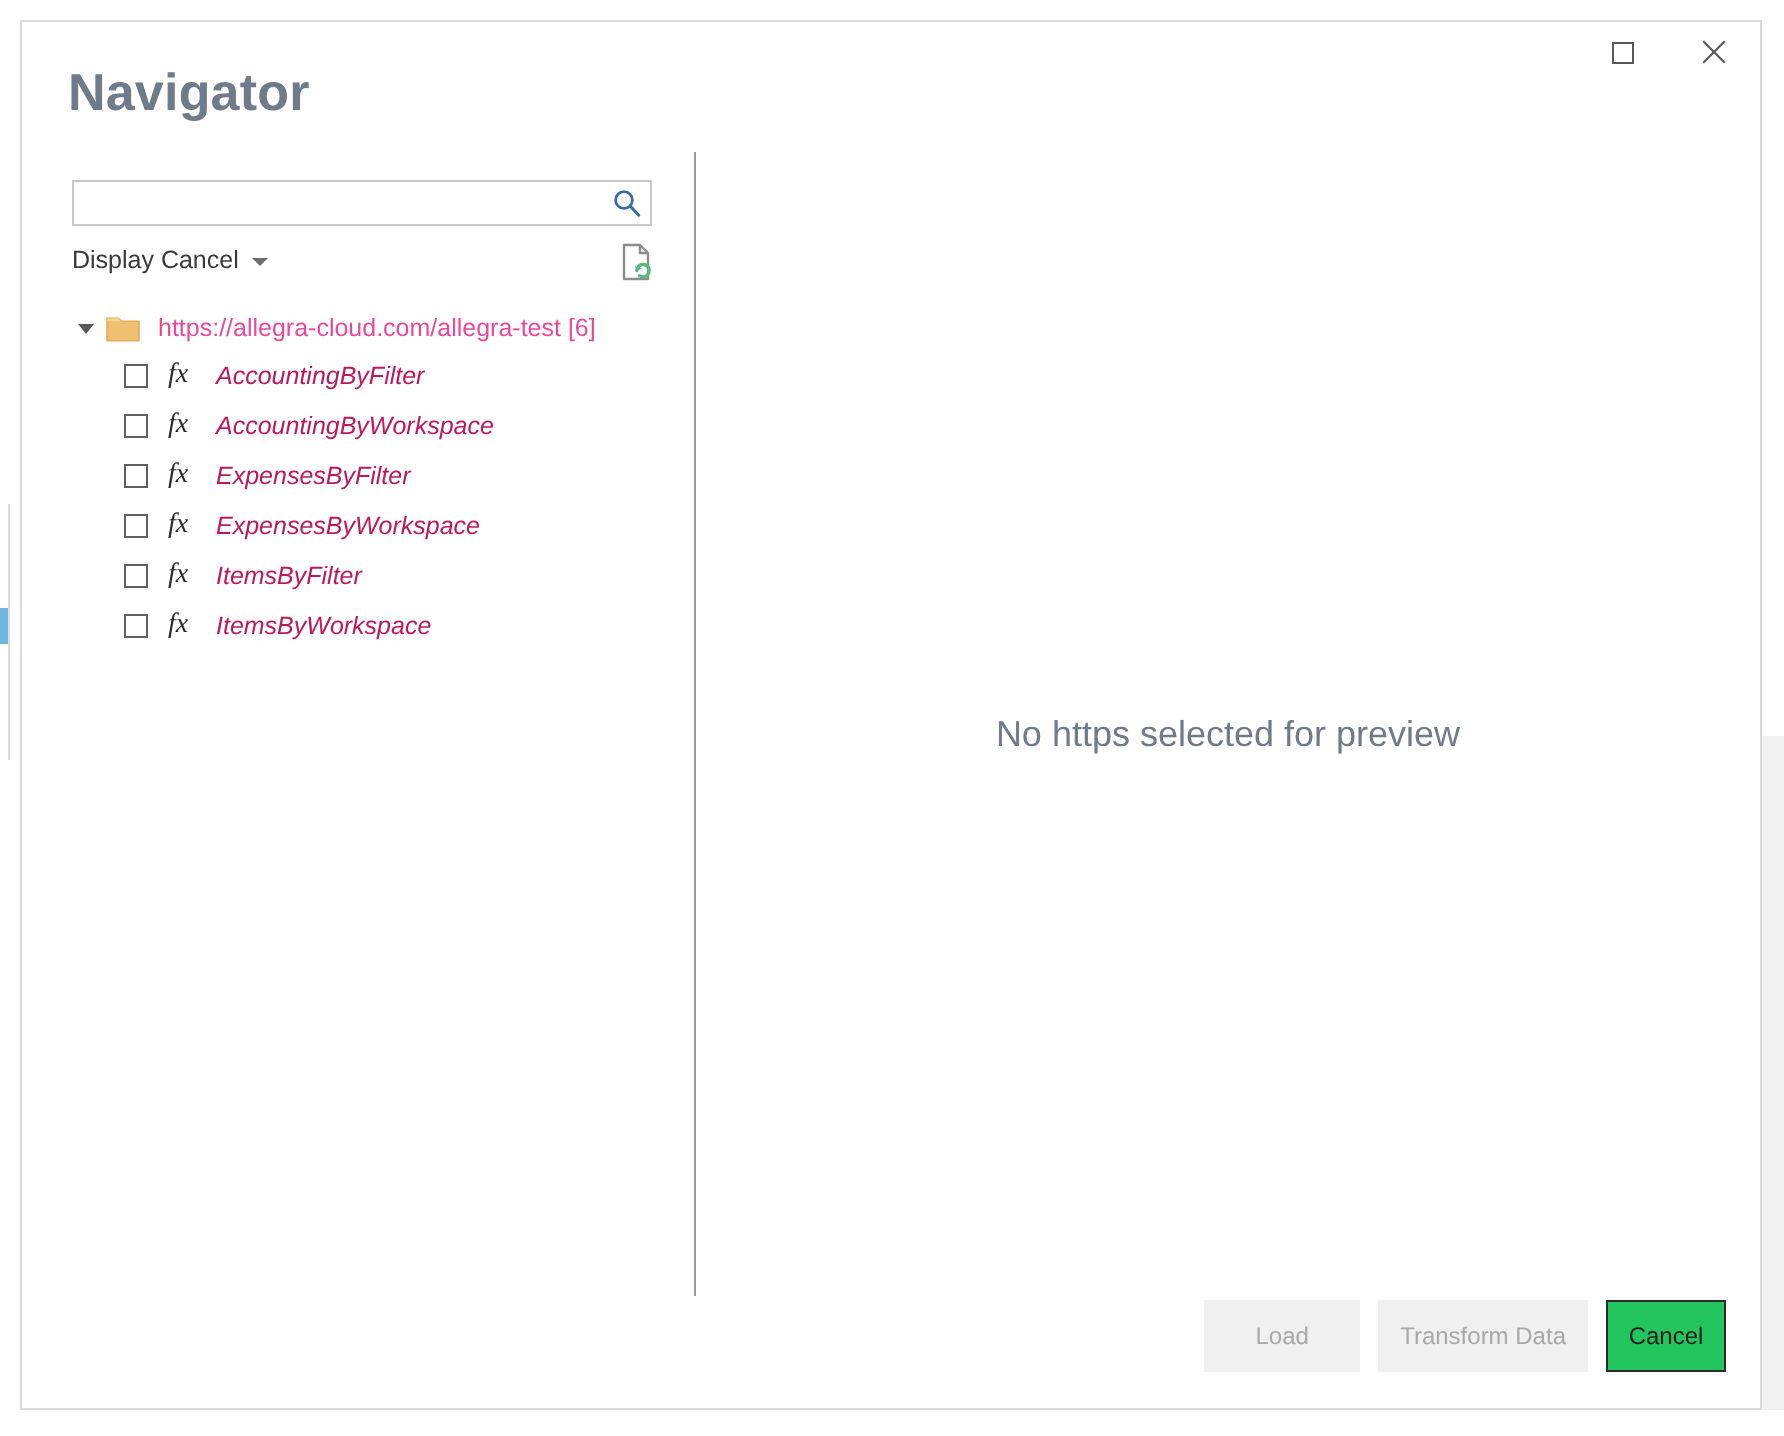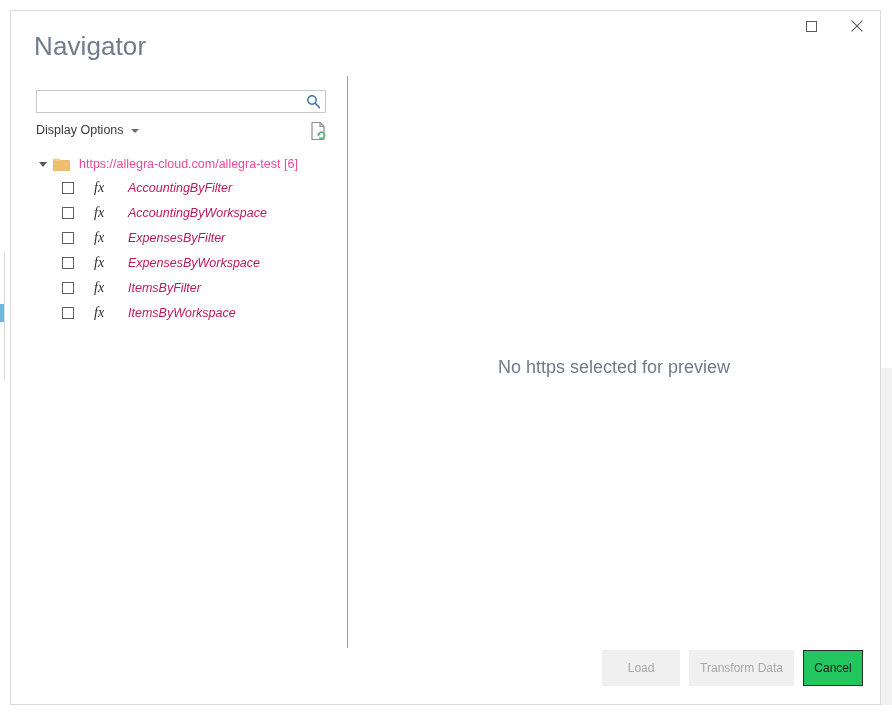--- a/index.html
+++ b/index.html
@@ -75,21 +75,21 @@
   }
   .win-btn svg { display: block; }
   #btn-maximize { right: 46px; }
   #btn-close { right: 1px; }
 
   .dialog-title {
     position: absolute;
     left: 23px;
     top: 20px;
     font-size: 26px;
-    font-weight: 400;
+    font-weight: 700;
     color: #6f7b8a;
     letter-spacing: 0.1px;
     white-space: nowrap;
   }
 
   
   .left-pane {
     position: absolute;
     left: 0;
     top: 60px;
@@ -205,21 +205,20 @@
     font-size: 12.5px;
     color: #ec4899;
     white-space: nowrap;
   }
   .tree-item {
     display: flex;
     align-items: center;
     height: 25px;
     padding-left: 26px;
     cursor: default;
-    gap: 10px;
   }
   .item-checkbox {
     width: 12px;
     height: 12px;
     border: 1px solid #606060;
     background: #ffffff;
     box-sizing: border-box;
     flex: none;
     margin-right: 10px;
   }
@@ -352,21 +351,21 @@
         <span class="search-icon">
           <svg width="15" height="15" viewBox="0 0 15 15">
             <circle cx="6" cy="6" r="4.2" fill="none" stroke="#3a6ea5" stroke-width="1.4"></circle>
             <line x1="9.2" y1="9.2" x2="13.4" y2="13.6" stroke="#3a6ea5" stroke-width="1.5" stroke-linecap="round"></line>
           </svg>
         </span>
       </div>
 
       <div class="display-options-row">
         <div class="display-options">
-          <span class="display-options-label">Display Options</span>
+          <span class="display-options-label">Display Cancel</span>
           <span class="caret-down"></span>
         </div>
         <span class="refresh-icon">
           <svg width="18" height="20" viewBox="0 0 18 20">
             <path d="M2 1.5 H10 L14 5.5 V18.5 H2 Z" fill="#ffffff" stroke="#8c8c8c" stroke-width="1.2" stroke-linejoin="round"></path>
             <path d="M10 1.5 V5.5 H14" fill="none" stroke="#8c8c8c" stroke-width="1.2" stroke-linejoin="round"></path>
             <path d="M8.4 14.3 a3.1 3.1 0 1 1 1.4 2.6" fill="none" stroke="#57b97f" stroke-width="1.7" stroke-linecap="round"></path>
             <path d="M7.4 12.0 l1.1 2.5 l2.4 -1.2 z" fill="#57b97f"></path>
           </svg>
         </span>

